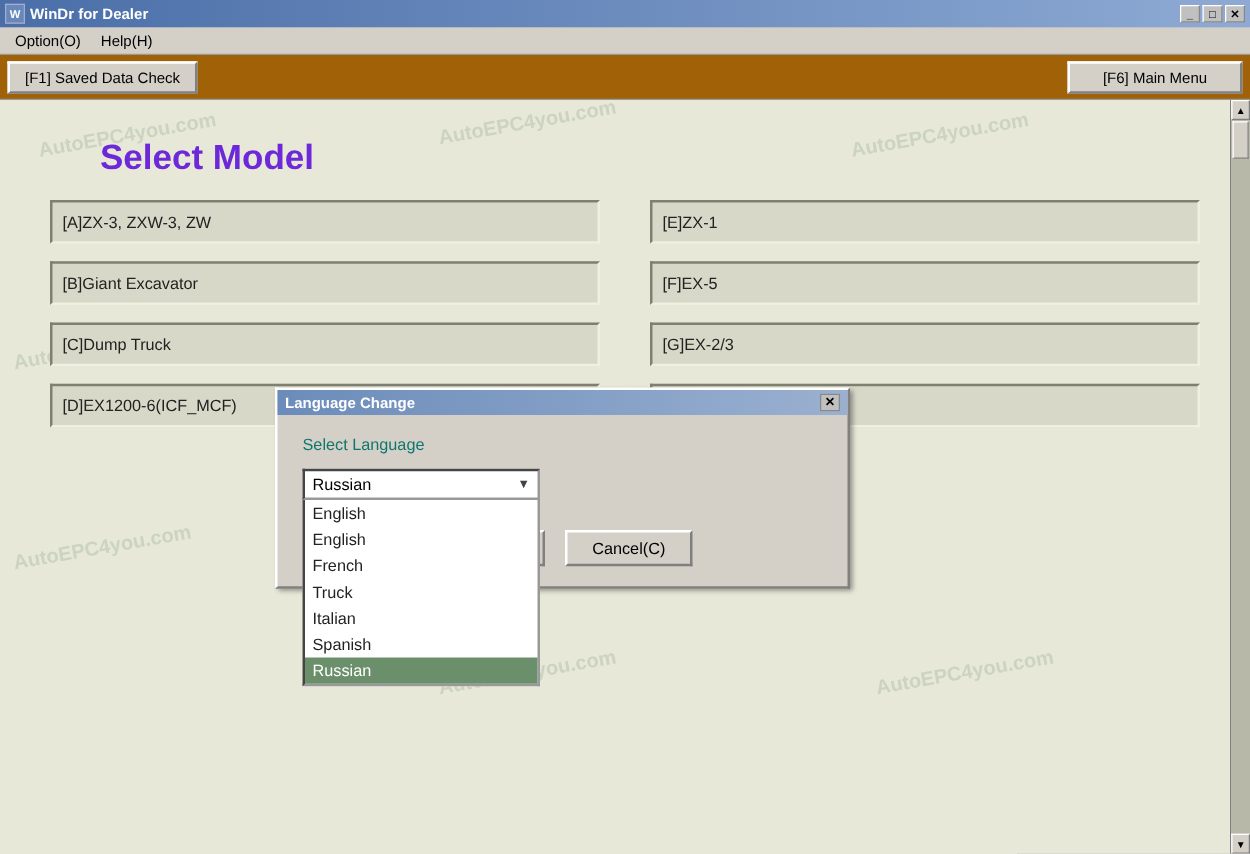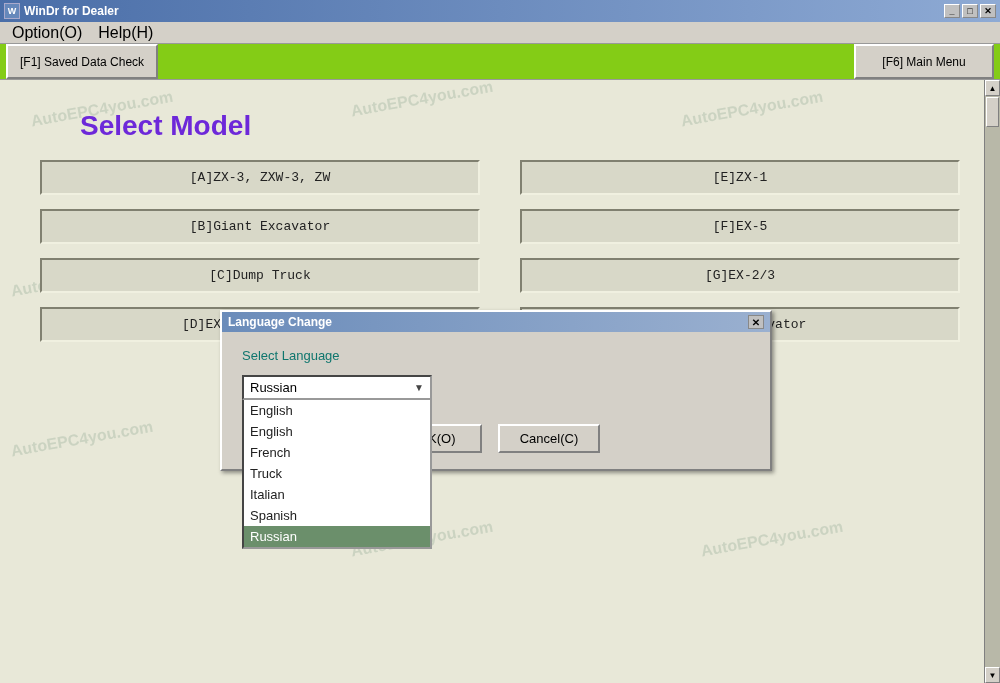--- a/index.html
+++ b/index.html
@@ -63,29 +63,30 @@
     .menu-bar {
       background: #d4d0c8;
       height: 22px;
       display: flex;
       align-items: center;
       padding: 0 4px;
       border-bottom: 1px solid #999;
     }
     .menu-item {
       padding: 2px 8px;
-      font-size: 16px;
+      font-size: 12px;
       cursor: pointer;
     }
 
     
     .toolbar {
-      background: #84cc16;
+      background: #a16207;
       height: 36px;
       display: flex;
+      align-items: center;
       padding: 0 6px;
       gap: 8px;
       border-bottom: 1px solid #999;
     }
     .toolbar-btn {
       background: #d4d0c8;
       border: 2px solid;
       border-top-color: #ffffff;
       border-left-color: #ffffff;
       border-bottom-color: #808080;
@@ -149,37 +150,36 @@
       flex: 1;
       background: #d8d8c8;
       border: 2px solid;
       border-top-color: #808070;
       border-left-color: #808070;
       border-bottom-color: #f0f0e0;
       border-right-color: #f0f0e0;
       padding: 8px 8px;
       font-size: 13px;
       cursor: pointer;
-      text-align: center;
+      text-align: left;
       color: #222;
       min-height: 32px;
-      font-family: Liberation Mono, monospace;
     }
 
     
     .dialog-overlay {
       position: absolute;
       top: 0; left: 0; right: 0; bottom: 0;
       z-index: 10;
     }
     .dialog {
       position: absolute;
       top: 230px;
       left: 220px;
-      width: 552px;
+      width: 460px;
       background: #d4d0c8;
       border: 2px solid;
       border-top-color: #ffffff;
       border-left-color: #ffffff;
       border-bottom-color: #808080;
       border-right-color: #808080;
       box-shadow: 2px 2px 4px rgba(0,0,0,0.4);
     }
     .dialog-title-bar {
       background: linear-gradient(to right, #6b8cba, #9ab0d0);

